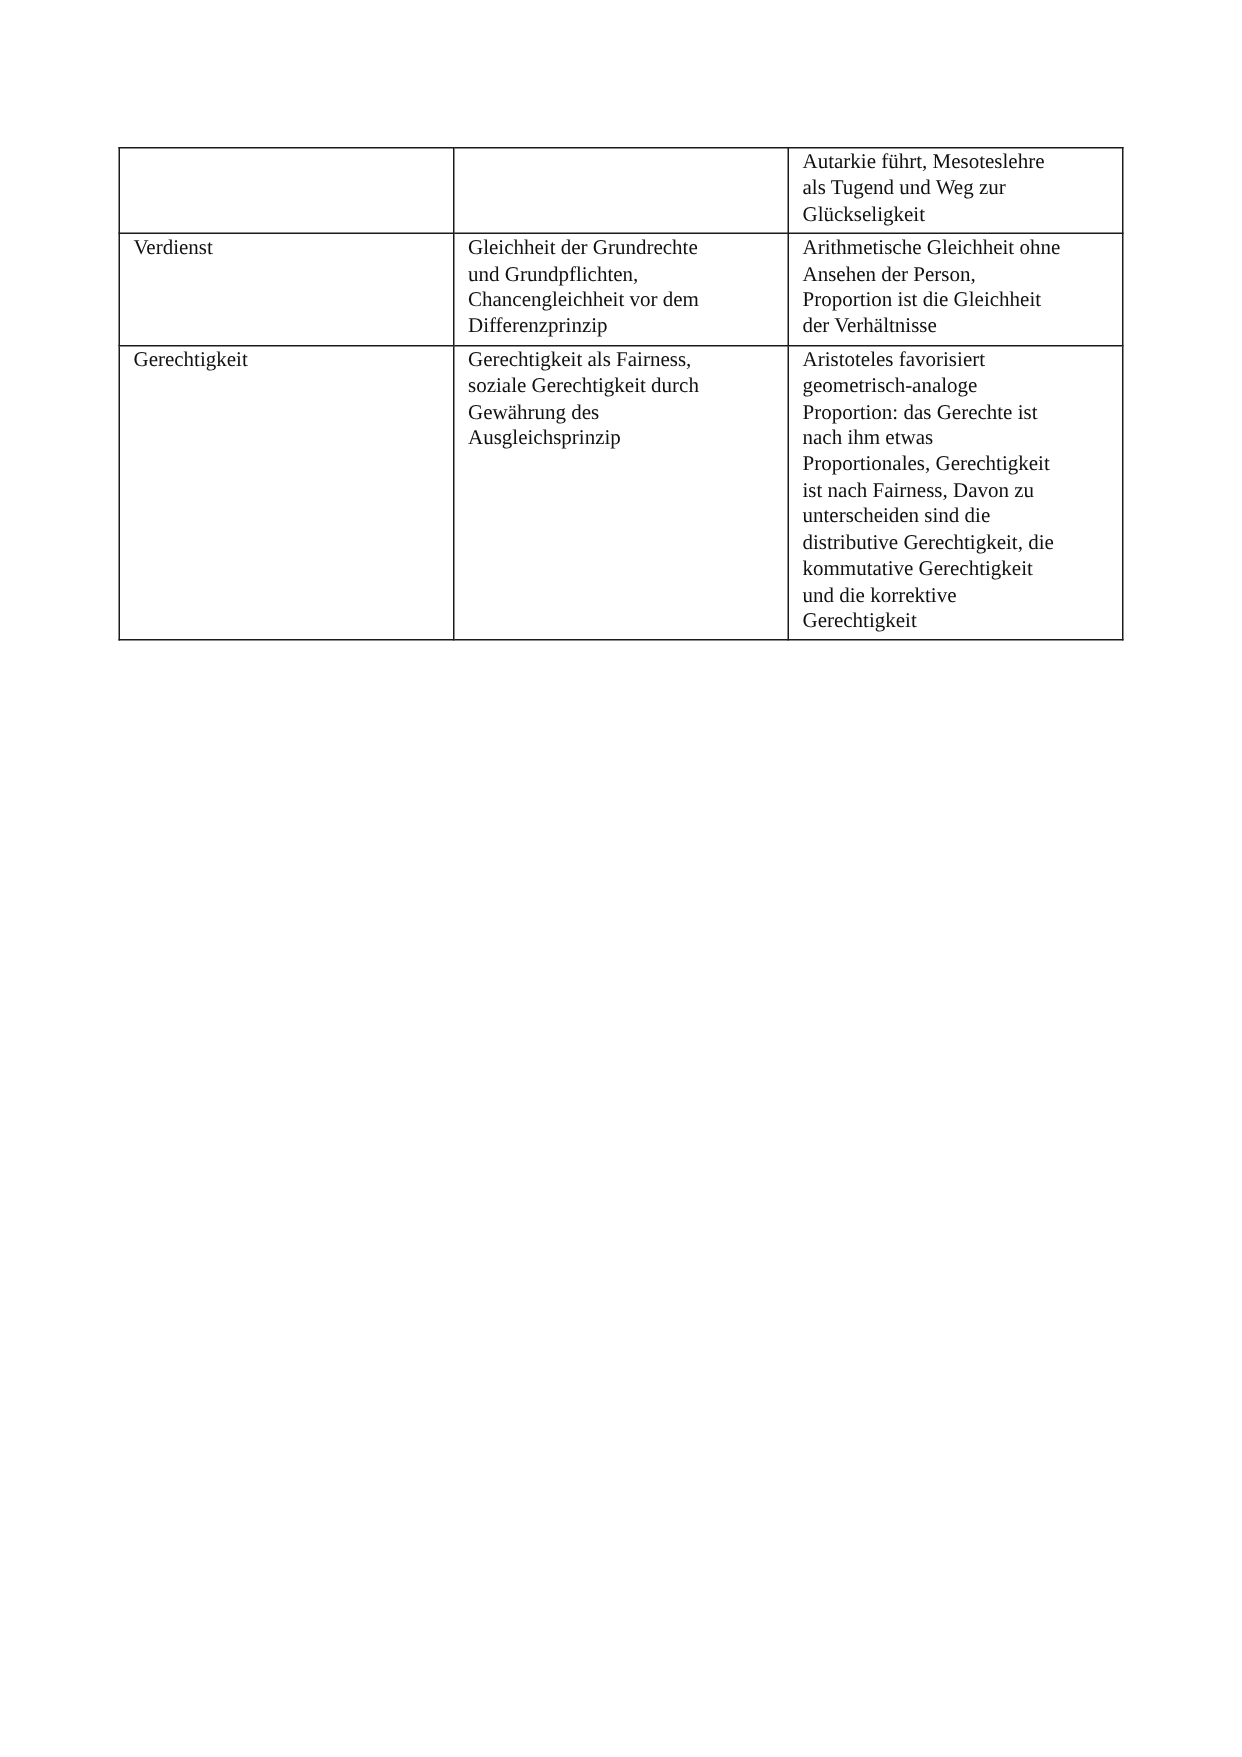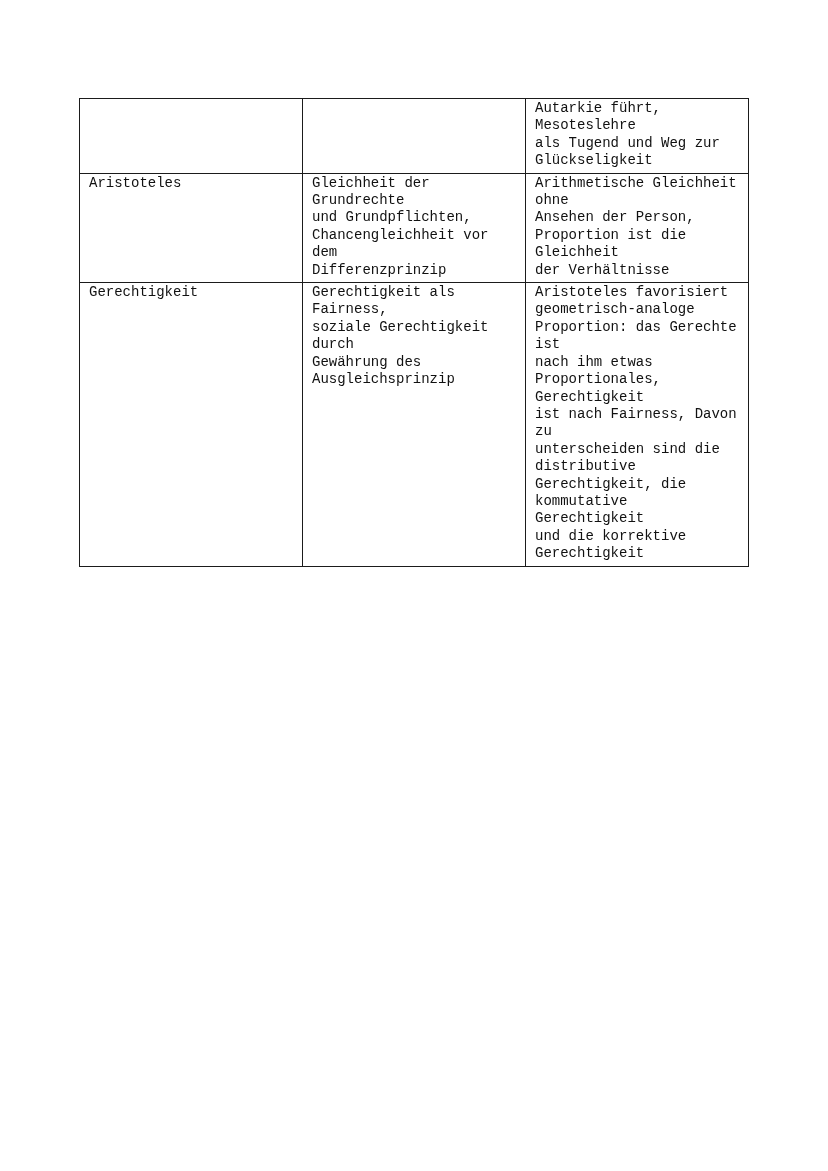--- a/index.html
+++ b/index.html
@@ -19,21 +19,21 @@
     left: 79px;
     top: 98px;
     width: 669px;
     border-collapse: collapse;
     table-layout: fixed;
   }
   table.doc-table td {
     border: 1px solid #1b1b1b;
     vertical-align: top;
     padding: 1px 6px 3px 9px;
-    font-family: Liberation Mono, monospace;
+    font-family: Liberation Serif, serif;
     font-size: 14px;
     line-height: 17.4px;
     color: #111111;
     white-space: pre-line;
     overflow: hidden;
   }
 </style>
 </head>
 <body>
 
@@ -46,21 +46,21 @@
     </colgroup>
     <tbody>
       <tr>
         <td></td>
         <td></td>
         <td>Autarkie führt, Mesoteslehre
 als Tugend und Weg zur
 Glückseligkeit</td>
       </tr>
       <tr>
-        <td>Aristoteles</td>
+        <td>Verdienst</td>
         <td>Gleichheit der Grundrechte
 und Grundpflichten,
 Chancengleichheit vor dem
 Differenzprinzip</td>
         <td>Arithmetische Gleichheit ohne
 Ansehen der Person,
 Proportion ist die Gleichheit
 der Verhältnisse</td>
       </tr>
       <tr>

